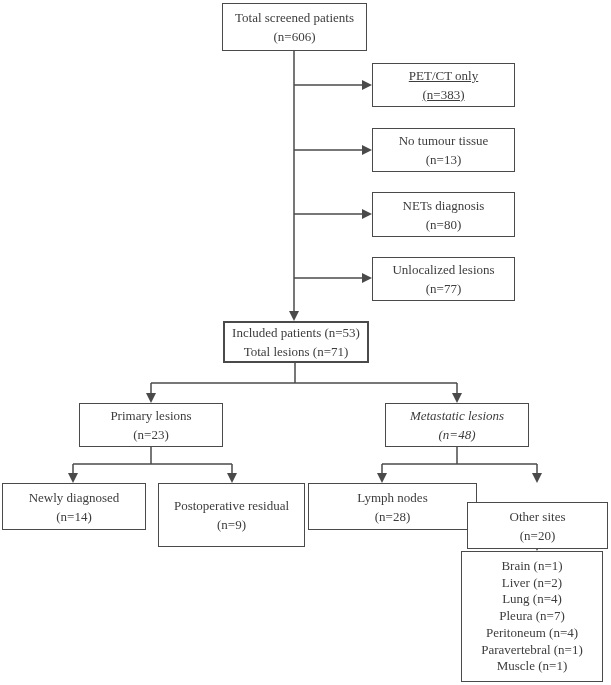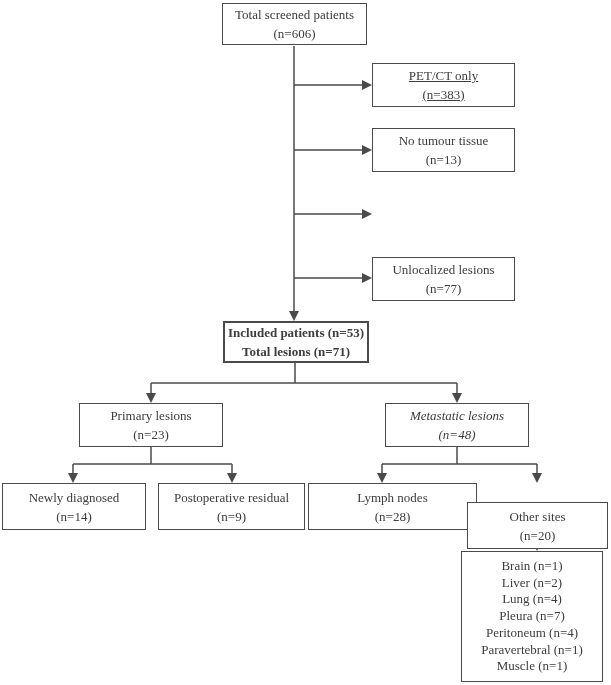--- a/index.html
+++ b/index.html
@@ -90,62 +90,66 @@
       <polygon points="146,393 156,393 151,403"></polygon>
       <polygon points="452,393 462,393 457,403"></polygon>
       <polygon points="68,473 78,473 73,483"></polygon>
       <polygon points="227,473 237,473 232,483"></polygon>
       <polygon points="377,473 387,473 382,483"></polygon>
       <polygon points="532,473 542,473 537,483"></polygon>
       <polygon points="532,541 542,541 537,551"></polygon>
     </g>
   </svg>
 
-  <div class="node" style="left:222px; top:3px; width:145px; height:42px;">
+  <div class="node" style="left:222px; top:3px; width:145px; height:48px;">
     <span>Total screened patients</span>
     <span>(n=606)</span>
   </div>
 
   <div class="node" style="left:372px; top:63px; width:143px; height:44px;text-decoration:underline;">
     <span>PET/CT only</span>
     <span>(n=383)</span>
   </div>
 
   <div class="node" style="left:372px; top:128px; width:143px; height:44px;">
     <span>No tumour tissue</span>
     <span>(n=13)</span>
   </div>
 
+  <div class="node" style="left:372px; top:192px; width:143px; height:45px;">
+    <span>NETs diagnosis</span>
+    <span>(n=80)</span>
+  </div>
 
   <div class="node" style="left:372px; top:257px; width:143px; height:44px;">
     <span>Unlocalized lesions</span>
     <span>(n=77)</span>
   </div>
 
-  <div class="node node--thick" style="left:223px; top:321px; width:146px; height:42px;font-weight:bold;">
+  <div class="node node--thick" style="left:223px; top:321px; width:146px; height:42px;">
     <span>Included patients (n=53)</span>
     <span>Total lesions (n=71)</span>
   </div>
 
   <div class="node" style="left:79px; top:403px; width:144px; height:44px;">
     <span>Primary lesions</span>
     <span>(n=23)</span>
   </div>
 
   <div class="node" style="left:385px; top:403px; width:144px; height:44px;font-style:italic;">
     <span>Metastatic lesions</span>
     <span>(n=48)</span>
   </div>
 
   <div class="node" style="left:2px; top:483px; width:144px; height:47px;">
     <span>Newly diagnosed</span>
     <span>(n=14)</span>
   </div>
 
-  <div class="node" style="left:158px; top:483px; width:147px; height:47px;">
+  <div class="node" style="left:158px; top:483px; width:147px; height:64px;">
     <span>Postoperative residual</span>
     <span>(n=9)</span>
   </div>
 
   <div class="node" style="left:308px; top:483px; width:169px; height:47px;">
     <span>Lymph nodes</span>
     <span>(n=28)</span>
   </div>
 
   <div class="node" style="left:467px; top:483px; width:141px; height:47px;margin-top:19px;">

